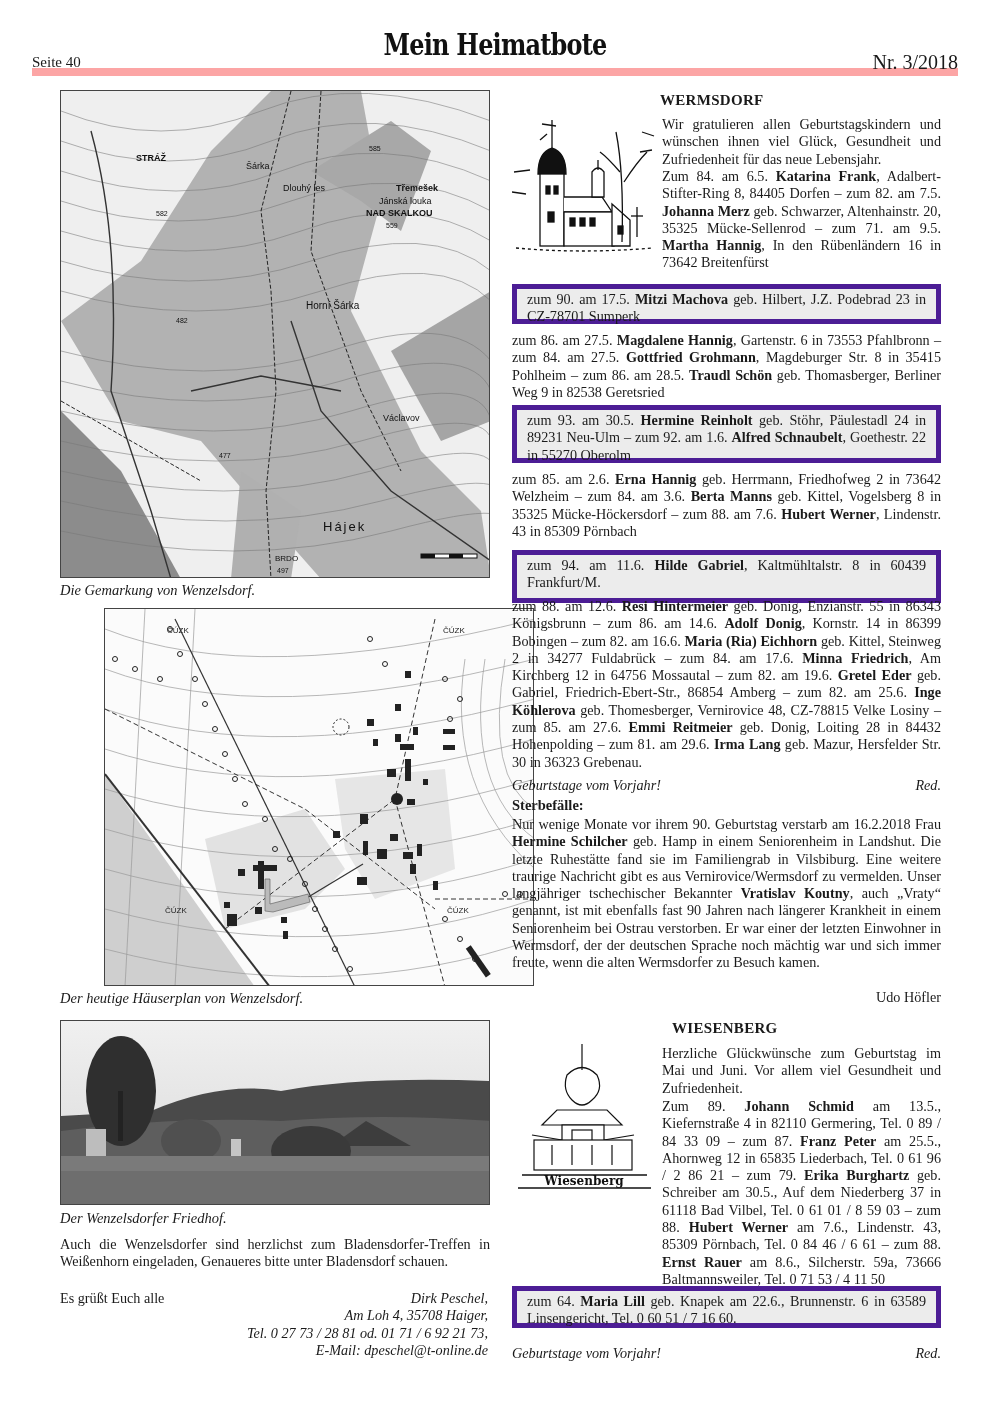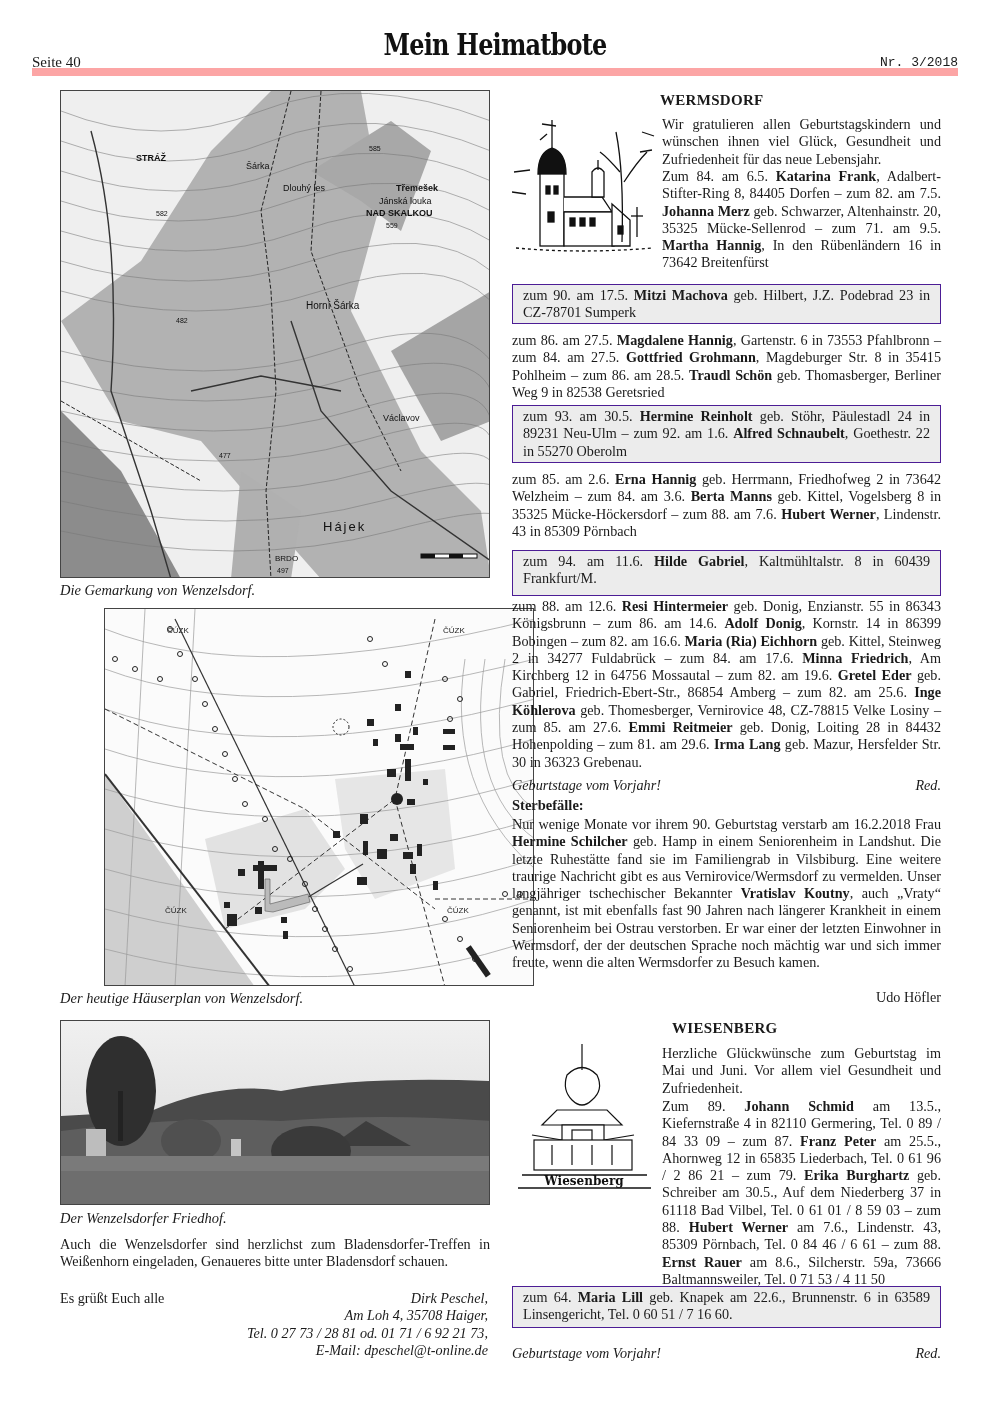--- a/index.html
+++ b/index.html
@@ -1,39 +1,39 @@
 <!DOCTYPE html>
 <html><head>
 <meta charset="utf-8">
 <style>
   * { box-sizing: border-box; margin: 0; padding: 0; }
   html, body { width: 1000px; height: 1412px; background: #ffffff; }
   body { position: relative; font-family: "Liberation Serif", "DejaVu Serif", serif; color: #1a1a1a; font-size: 14.2px; line-height: 17.3px; overflow: hidden; }
 
   .header { position: absolute; left: 32px; top: 40px; width: 926px; height: 36px; border-bottom: 8px solid #fca5a5; }
   .header .page { position: absolute; left: 0; top: 14px; font-size: 15px; }
-  .header .issue { position: absolute; right: 0; top: 14px; font-size: 13px; font-family: Liberation Mono, monospace; }
+  .header .issue { position: absolute; right: 0; top: 14px; font-size: 20px; }
   .header .masthead { position: absolute; left: 50%; top: -4px; transform: translateX(-50%) scaleX(0.8); font-family: "DejaVu Serif", serif; font-weight: bold; font-size: 30px; letter-spacing: -1px; color: #111; white-space: nowrap; }
 
   
   .fig { position: absolute; left: 60px; width: 430px; border: 1px solid #444; overflow: hidden; background: #f4f4f4; }
   .caption { position: absolute; left: 60px; font-style: italic; font-size: 14.5px; }
   .map1 { top: 90px; height: 488px; }
   .map2 { top: 608px; height: 378px; background: #fafafa; margin-left: 44px; }
   .photo { top: 1020px; height: 185px; background: #ddd; }
 
   .left-text { position: absolute; left: 60px; top: 1236px; width: 430px; text-align: justify; }
   .sig { position: absolute; right: 512px; top: 1290px; text-align: right; font-style: italic; }
   .greet { position: absolute; left: 60px; top: 1290px; }
 
   
   .rcol { position: absolute; left: 512px; width: 429px; }
   .section-title { position: absolute; font-weight: bold; font-size: 15px; letter-spacing: 0.3px; }
   .p { text-align: justify; }
-  .box { position: absolute; left: 512px; width: 429px; border: 1px solid #4c1d95; background: #ececec; padding: 2px 10px 7px 10px; text-align: justify; }
+  .box { position: absolute; left: 512px; width: 429px; border: 5px solid #4c1d95; background: #ececec; padding: 2px 10px 7px 10px; text-align: justify; }
   .sig-line { display: flex; justify-content: space-between; font-style: italic; }
   .b { font-weight: bold; }
   .illu { position: absolute; border: none; }
 </style>
 </head>
 <body>
 
 <div class="header">
   <span class="page">Seite 40</span>
   <span class="masthead">Mein Heimatbote</span>
@@ -281,21 +281,21 @@
   </g>
 </svg>
 
 <div class="rcol p" style="left:662px; width:279px; top:116px">Wir gratulieren allen Geburtstagskindern und wünschen ihnen viel Glück, Gesundheit und Zufriedenheit für das neue Lebensjahr.</div>
 <div class="rcol p" style="top:168px"><span style="float: left; width: 150px; height: 103.8px;"></span><span>Zum 84. am 6.5. </span><span class="b">Katarina Frank</span><span>, Adalbert-Stifter-Ring 8, 84405 Dorfen – zum 82. am 7.5. </span><span class="b">Johanna Merz</span><span> geb. Schwarzer, Altenhainstr. 20, 35325 Mücke-Sellenrod – zum 71. am 9.5. </span><span class="b">Martha Hannig</span><span>, In den Rübenländern 16 in 73642 Breitenfürst</span></div>
 
 <div class="box" style="top:284px; height:40px"><span>zum 90. am 17.5. </span><span class="b">Mitzi Machova</span><span> geb. Hilbert, J.Z. Podebrad 23 in CZ-78701 Sumperk</span></div>
 <div class="rcol p" style="top:332px"><span>zum 86. am 27.5. </span><span class="b">Magdalene Hannig</span><span>, Gartenstr. 6 in 73553 Pfahlbronn – zum 84. am 27.5. </span><span class="b">Gottfried Grohmann</span><span>, Magdeburger Str. 8 in 35415 Pohlheim – zum 86. am 28.5. </span><span class="b">Traudl Schön</span><span> geb. Thomasberger, Berliner Weg 9 in 82538 Geretsried</span></div>
 <div class="box" style="top:405px; height:58px"><span>zum 93. am 30.5. </span><span class="b">Hermine Reinholt</span><span> geb. Stöhr, Päulestadl 24 in 89231 Neu-Ulm – zum 92. am 1.6. </span><span class="b">Alfred Schnaubelt</span><span>, Goethestr. 22 in 55270 Oberolm</span></div>
 <div class="rcol p" style="top:471px"><span>zum 85. am 2.6. </span><span class="b">Erna Hannig</span><span> geb. Herrmann, Friedhofweg 2 in 73642 Welzheim – zum 84. am 3.6. </span><span class="b">Berta Manns</span><span> geb. Kittel, Vogelsberg 8 in 35325 Mücke-Höckersdorf – zum 88. am 7.6. </span><span class="b">Hubert Werner</span><span>, Lindenstr. 43 in 85309 Pörnbach</span></div>
-<div class="box" style="top:550px; height:46px"><span>zum 94. am 11.6. </span><span class="b">Hilde Gabriel</span><span>, Kaltmühltalstr. 8 in 60439 Frankfurt/M.</span></div>
+<div class="box" style="top:550px; height:53px"><span>zum 94. am 11.6. </span><span class="b">Hilde Gabriel</span><span>, Kaltmühltalstr. 8 in 60439 Frankfurt/M.</span></div>
 <div class="rcol p" style="top:598px"><span>zum 88. am 12.6. </span><span class="b">Resi Hintermeier</span><span> geb. Donig, Enzianstr. 55 in 86343 Königsbrunn – zum 86. am 14.6. </span><span class="b">Adolf Donig</span><span>, Kornstr. 14 in 86399 Bobingen – zum 82. am 16.6. </span><span class="b">Maria (Ria) Eichhorn</span><span> geb. Kittel, Steinweg 2 in 34277 Fuldabrück – zum 84. am 17.6. </span><span class="b">Minna Friedrich</span><span>, Am Kirchberg 12 in 64756 Mossautal – zum 82. am 19.6. </span><span class="b">Gretel Eder</span><span> geb. Gabriel, Friedrich-Ebert-Str., 86854 Amberg – zum 82. am 25.6. </span><span class="b">Inge Köhlerova</span><span> geb. Thomesberger, Vernirovice 48, CZ-78815 Velke Losiny – zum 85. am 27.6. </span><span class="b">Emmi Reitmeier</span><span> geb. Donig, Loiting 28 in 84432 Hohenpolding – zum 81. am 29.6. </span><span class="b">Irma Lang</span><span> geb. Mazur, Hersfelder Str. 30 in 36323 Grebenau.</span></div>
 <div class="rcol sig-line" style="top:777px">
   <span>Geburtstage vom Vorjahr!</span>
   <span>Red.</span>
 </div>
 <div class="rcol b" style="top:797px; font-size:14.5px">Sterbefälle:</div>
 <div class="rcol p" style="top:816px"><span>Nur wenige Monate vor ihrem 90. Geburtstag verstarb am 16.2.2018 Frau </span><span class="b">Hermine Schilcher</span><span> geb. Hamp in einem Seniorenheim in Landshut. Die letzte Ruhestätte fand sie im Familiengrab in Vilsbiburg. Eine weitere traurige Nachricht gibt es aus Vernirovice/Wermsdorf zu vermelden. Unser langjähriger tschechischer Bekannter </span><span class="b">Vratislav Koutny</span><span>, auch „Vraty“ genannt, ist mit ebenfalls fast 90 Jahren nach längerer Krankheit in einem Seniorenheim bei Ostrau verstorben. Er war einer der letzten Einwohner in Wermsdorf, der der deutschen Sprache noch mächtig war und sich immer freute, wenn die alten Wermsdorfer zu Besuch kamen.</span></div>
 <div class="rcol" style="top:989px; text-align:right; ">Udo Höfler</div>
 
 <div class="section-title" style="left:672px; top:1020px">WIESENBERG</div>

